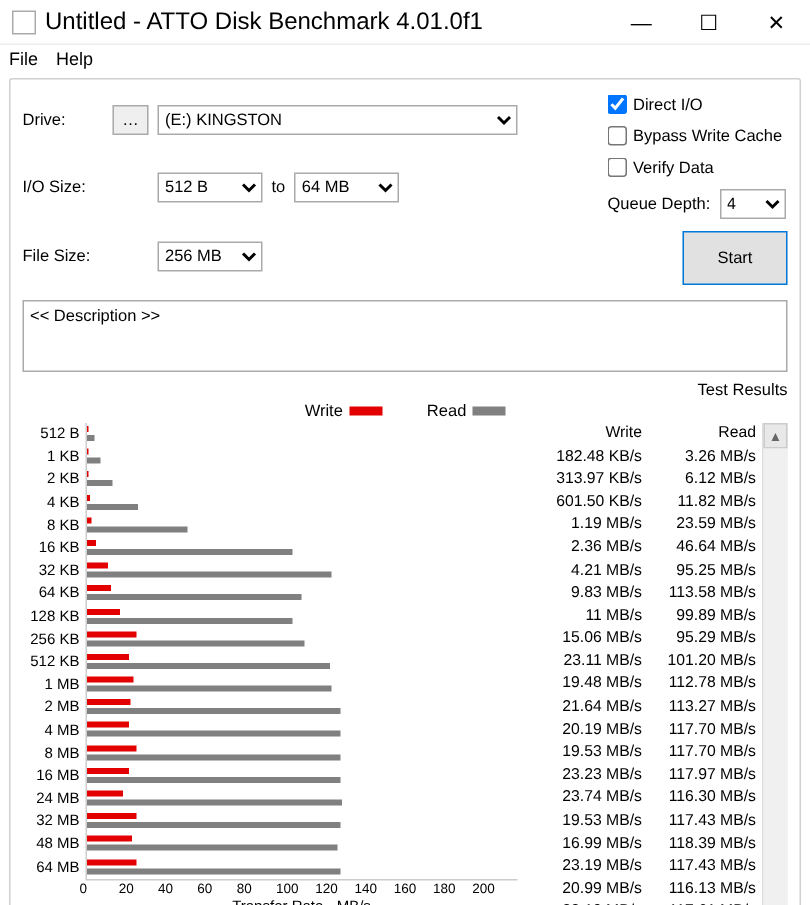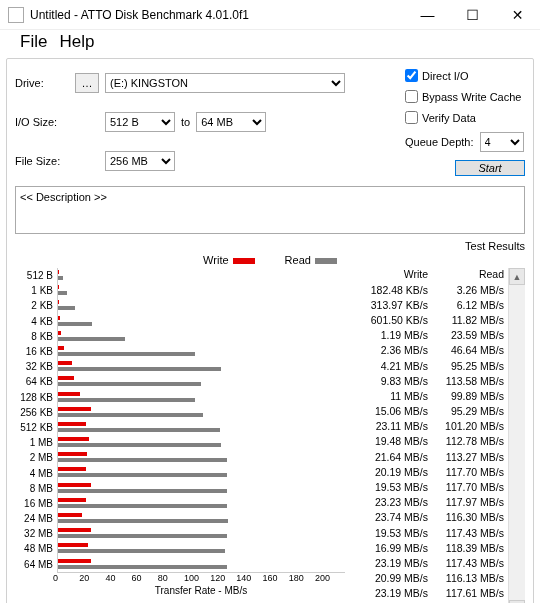--- a/index.html
+++ b/index.html
@@ -1,35 +1,35 @@
 <!DOCTYPE html>
 <html><head>
 <meta charset="utf-8">
 <style>
   * { box-sizing: border-box; margin: 0; padding: 0; }
   body { font-family: "Segoe UI", Tahoma, sans-serif; font-size: 11px; background: #fff; color: #000; width: 540px; }
   .titlebar { height: 30px; display: flex; align-items: center; background: #fff; border-bottom: 1px solid #eee; }
   .titlebar .icon { width: 16px; height: 16px; margin: 0 6px 0 8px; background: #fff; border: 1px solid #aaa; }
-  .titlebar .title { flex: 1; font-size: 12px; }
+  .titlebar .title { flex: 1; font-size: 16px; }
   .winbtns { display: flex; }
   .winbtn { width: 45px; height: 30px; display: flex; align-items: center; justify-content: center; font-size: 14px; }
-  .menubar { display: flex; padding: 2px 20px; gap: 12px; font-size: 17px; }
+  .menubar { display: flex; padding: 2px 6px; gap: 12px; font-size: 12px; }
   .menubar span { cursor: default; }
   .panel { margin: 4px 6px; border: 1px solid #d0d0d0; border-radius: 2px; padding: 8px 8px 4px 8px; }
   .controls { display: flex; }
   .left-controls { flex: 1; display: grid; grid-template-columns: 60px 30px 300px; row-gap: 8px; align-items: center; font-size: 11px; }
   .right-controls { width: 130px; display: flex; flex-direction: column; gap: 8px; padding-top: 2px; font-size: 11px; }
   select { font-size: 11px; height: 20px; border: 1px solid #aaa; background: #fff; }
   .sel-sm { width: 70px; }
   .sel-drive { width: 240px; }
   .row-io { display: flex; align-items: center; gap: 6px; }
   .chk { display: flex; align-items: center; gap: 4px; }
   input[type=checkbox] { width: 13px; height: 13px; }
   .queue { display: flex; align-items: center; gap: 6px; }
-  .btn { border: 1px solid #888; background: #e1e1e1; height: 16px; font-size: 11px; display: flex; align-items: center; justify-content: center; cursor: default; font-style: italic; }
+  .btn { border: 1px solid #888; background: #e1e1e1; height: 36px; font-size: 11px; display: flex; align-items: center; justify-content: center; cursor: default; }
   .btn-start { width: 70px; border: 1px solid #0078d7; margin-left: auto; }
   .tiny-btn { width: 24px; height: 20px; border: 1px solid #aaa; background: #efefef; display:flex;align-items:center;justify-content:center; }
   .desc-area { margin-top: 10px; display: flex; }
   .desc-box { flex: 1; height: 48px; border: 1px solid #aaa; padding: 4px; overflow-y: scroll; background: #fff; }
   .bottom-area { margin-top: 6px; display: flex; flex-direction: column; }
   .results-header { text-align: right; font-size: 11px; }
   .legend-row { display: flex; justify-content: center; gap: 30px; font-size: 11px; margin: 2px 0; }
   .swatch { display: inline-block; width: 22px; height: 6px; vertical-align: middle; margin-left: 4px; }
   .sw-write { background: #e30000; }
   .sw-read  { background: #808080; }

